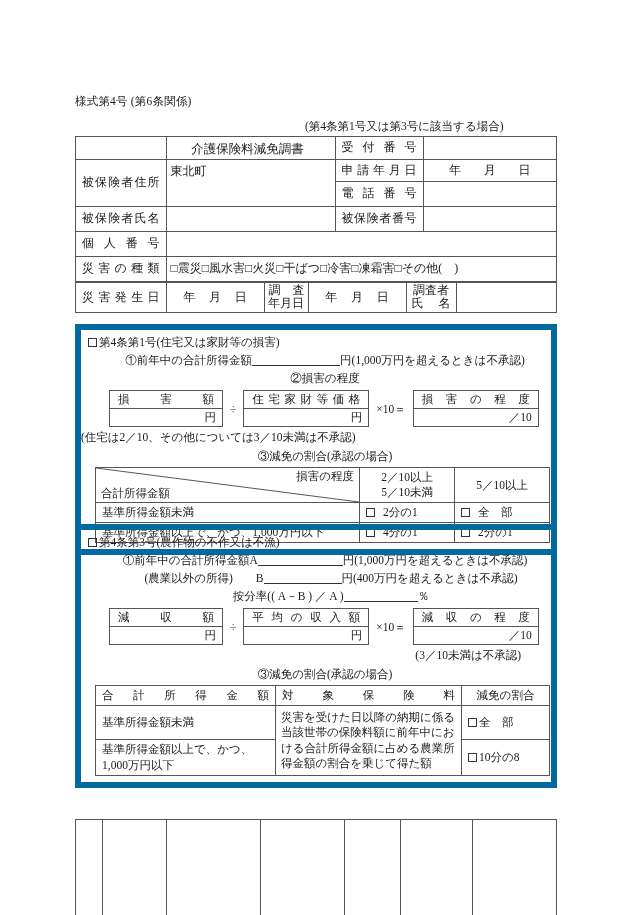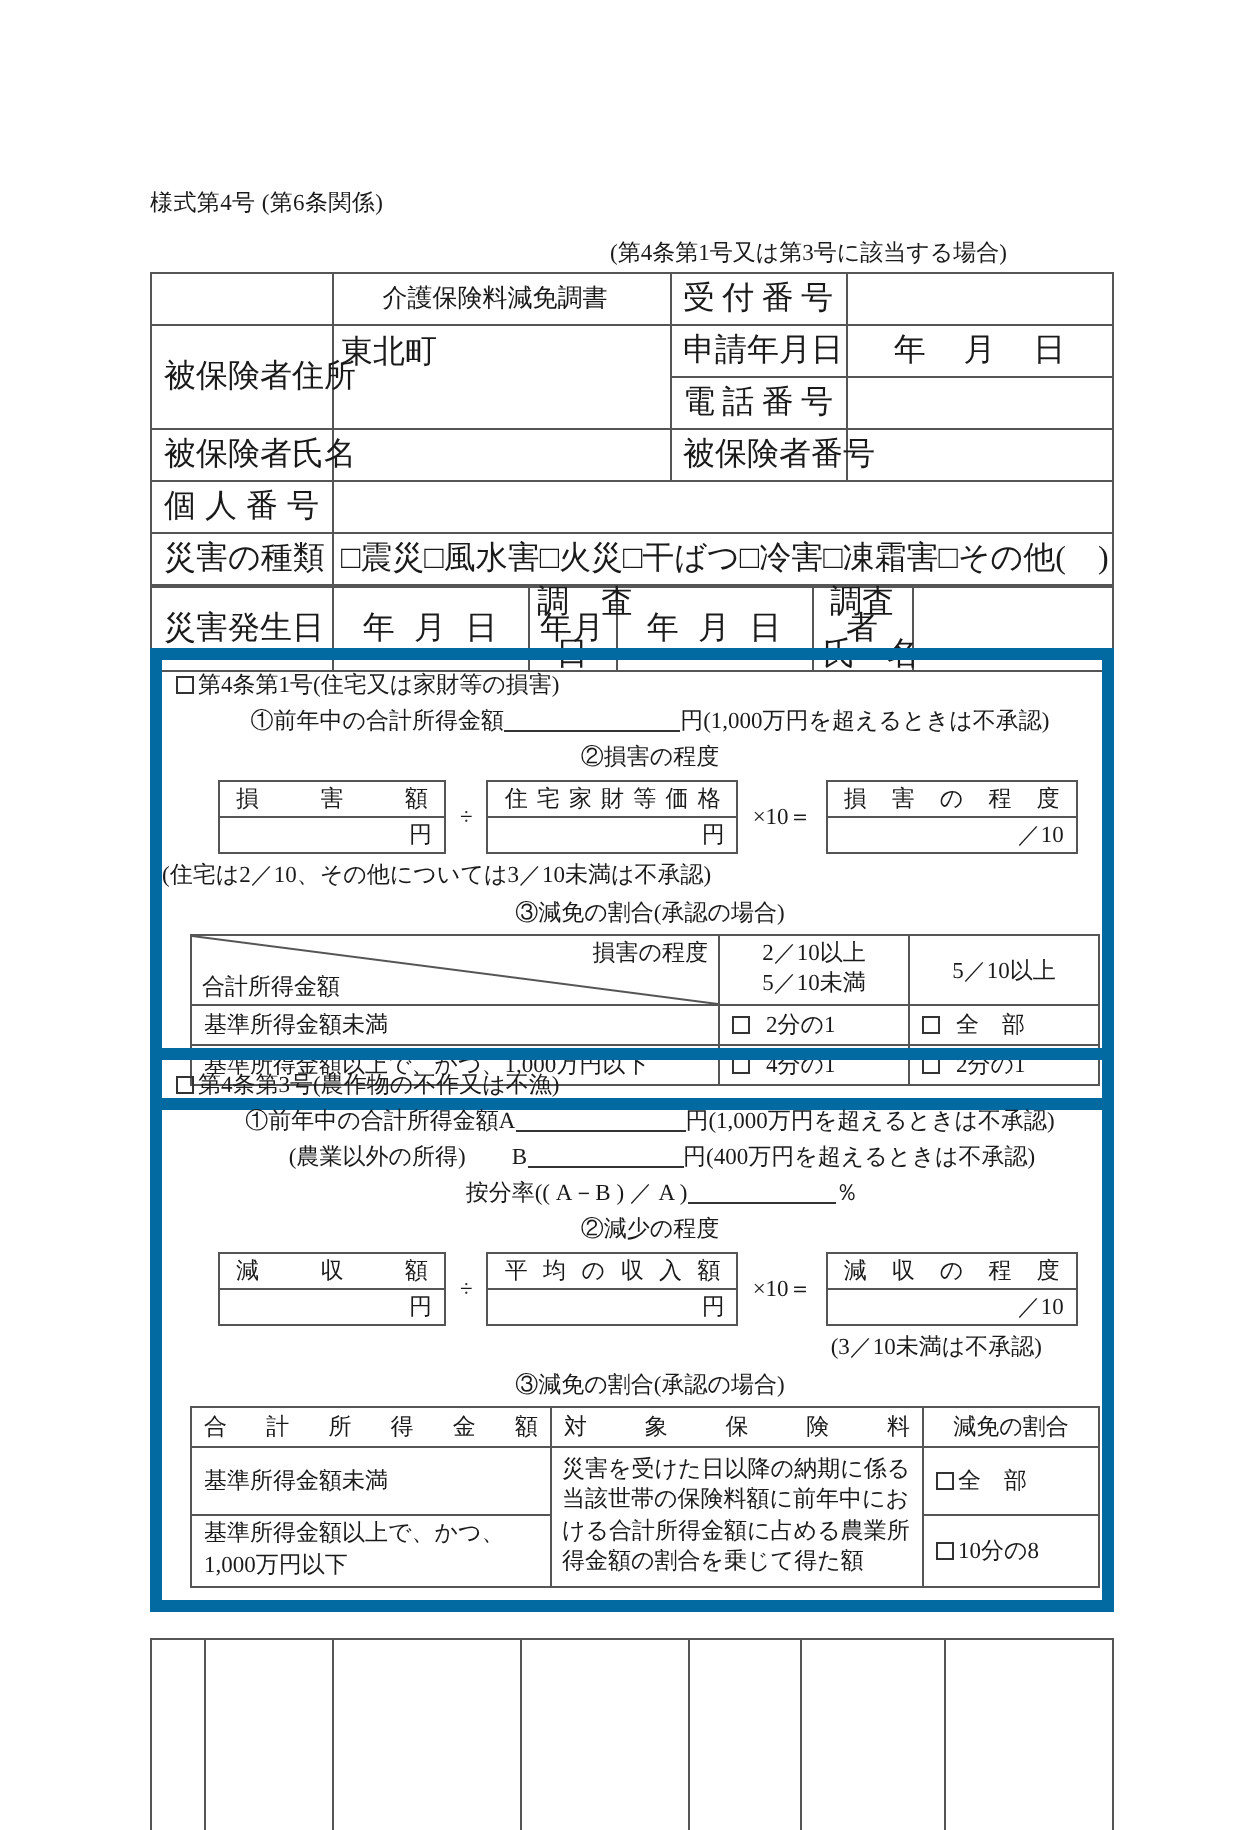--- a/index.html
+++ b/index.html
@@ -59,21 +59,21 @@
     box-sizing: border-box;
   }
 
   table.grid {
     border-collapse: collapse;
     width: 100%;
     table-layout: fixed;
   }
   table.grid td {
     border: 1px solid #555;
-    font-size: 16px;
+    font-size: 12px;
     padding: 2px 4px;
     vertical-align: middle;
     box-sizing: border-box;
   }
   td.noborder-l { border-left: 0; }
   td.noborder-t { border-top: 0; }
   .lbl {
     text-align: justify;
     text-align-last: justify;
     padding-left: 6px !important;
@@ -412,21 +412,20 @@
     </div>
 
     <div class="art-line indent2">
       <span>(農業以外の所得)　　B</span><span class="blank-ul" style="width:78px"></span><span>円</span><span>(400万円を超えるときは不承認)</span>
     </div>
 
     <div class="art-line indent2">
       <span>按分率(( A－B ) ／ A )</span><span class="blank-ul" style="width:74px"></span><span>％</span>
     </div>
 
-    <div class="art-line">②減少の程度</div>
 
     <div class="formula">
       <div class="fbox" style="width:114px;">
         <div class="fb-head">減収額</div>
         <div class="fb-val"><span>円</span></div>
       </div>
       <div class="fop">÷</div>
       <div class="fbox" style="width:126px;">
         <div class="fb-head">平均の収入額</div>
         <div class="fb-val"><span>円</span></div>

